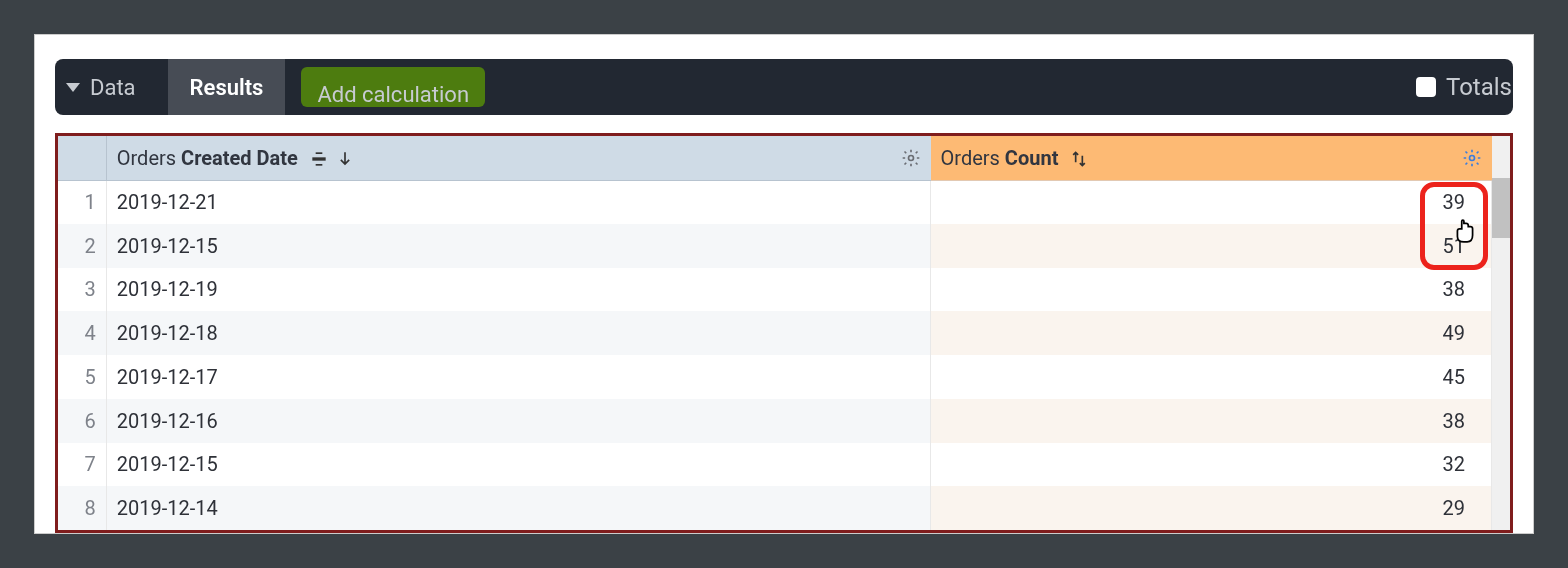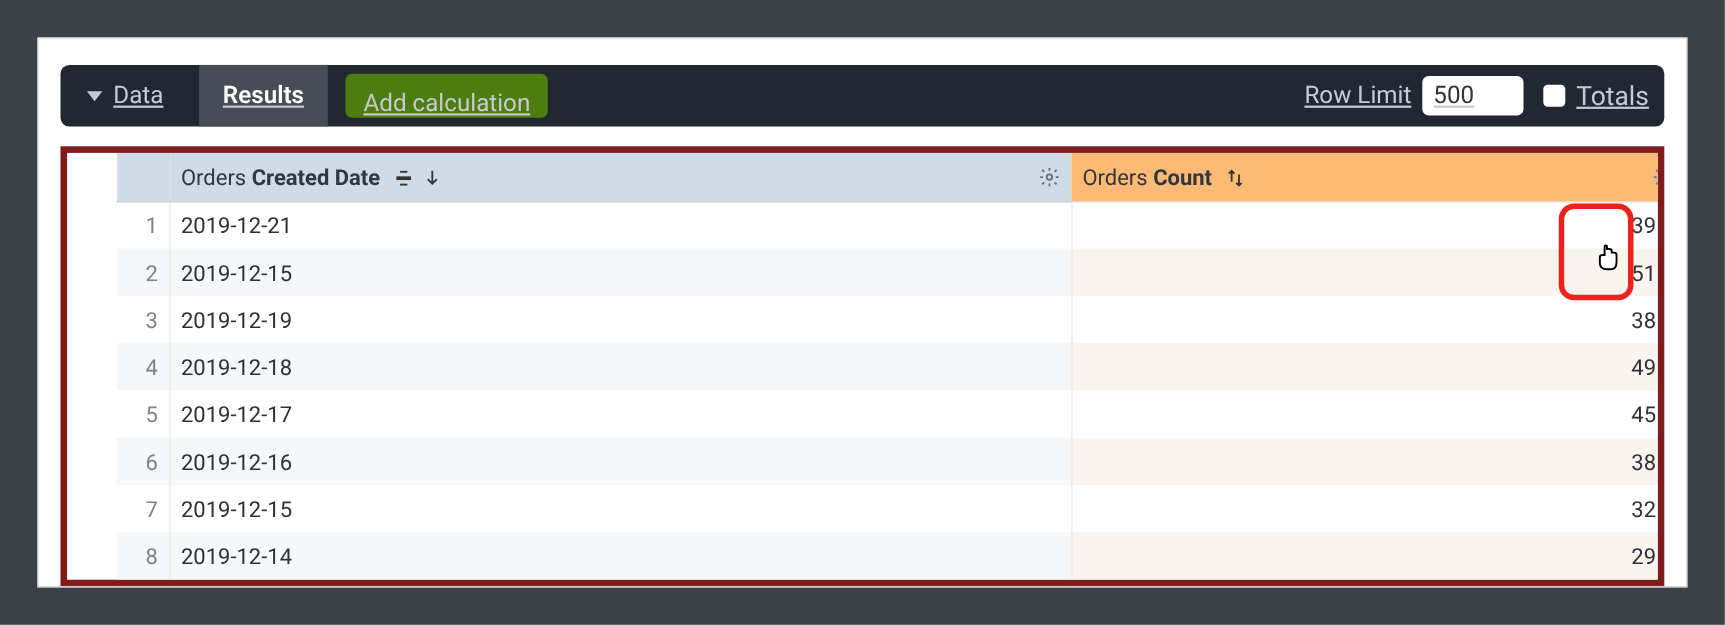--- a/index.html
+++ b/index.html
@@ -1,29 +1,29 @@
 <!DOCTYPE html>
 <html><head>
   <meta charset="utf-8">
   <style>
     * { box-sizing: border-box; margin: 0; padding: 0; font-family: -apple-system, BlinkMacSystemFont, "Segoe UI", Roboto, Helvetica, Arial, sans-serif; }
     body { background: #3b4146; width: 1568px; height: 568px; display: flex; align-items: center; justify-content: center; }
     .panel { background: #fff; width: 1500px; height: 500px; border: 1px solid #ccc; padding-top: 24px; overflow: hidden; display: flex; flex-direction: column; }
-    .toolbar { margin: 0 20px; height: 56px; background: #222832; border-radius: 8px; display: flex; align-items: center; color: #c7cbd1; font-size: 22px; padding: 0 14px; gap: 0; text-decoration: underline; }
+    .toolbar { margin: 0 20px; height: 56px; background: #222832; border-radius: 8px; display: flex; align-items: center; color: #c7cbd1; font-size: 22px; padding: 0 1px; gap: 0; }
     .tb-item { display: flex; align-items: center; height: 100%; padding: 0 22px; cursor: pointer; }
     .data-tab { padding-right: 32px; padding-left: 10px; }
     .results-tab { background: #474c55; color: #fff; font-weight: 600; }
     .addcalc { background: #4d7c0f; border-radius: 6px; height: 40px; padding: 0 16px; display: flex; align-items: flex-end; margin-left: 16px; }
     .spacer { flex: 1; }
     .rowlimit { display: flex; align-items: center; gap: 10px; font-size: 22px; margin-right: 18px; }
     .rowlimit input { width: 92px; height: 36px; border-radius: 6px; border: none; font-size: 22px; padding: 0 10px; color: #333; }
     .totals { display: flex; align-items: center; gap: 10px; font-size: 24px; }
     .checkbox { width: 20px; height: 20px; background: #fff; border-radius: 4px; border: 2px solid #fff; }
     .triangle-down { width: 0; height: 0; border-left: 7px solid transparent; border-right: 7px solid transparent; border-top: 9px solid #c7cbd1; margin-right: 10px; }
-    .table-wrap { margin: 18px 20px 0 20px; flex: 1; border: 6px solid #7f1d1d; display: flex; overflow: hidden; position: relative; padding-left: 45px; }
+    .table-wrap { margin: 18px 20px 0 20px; flex: 1; border: 3px solid #7f1d1d; display: flex; overflow: hidden; position: relative; }
     table { border-collapse: collapse; width: 1442px; table-layout: fixed; }
     th { height: 44px; font-size: 20px; font-weight: 400; text-align: left; padding: 0 10px; color: #313640; position: relative; }
     th.dim { background: #cfdbe6; width: 820px; border-bottom: 1px solid #b7c3cf; }
     th.meas { background: #fdba74; width: 558px; border-bottom: 1px solid #e2c9b3; }
     th.rownum-h { background: #cfdbe6; width: 48px; border-bottom: 1px solid #b7c3cf; border-right: 1px solid #b7c3cf; }
     th .gear { position: absolute; right: 10px; top: 12px; color: #6a6d73; }
     th .gear.meas-gear { color: #3b7ddd; }
     th .bold { font-weight: 700; }
     td { height: 42px; font-size: 20px; padding: 0 10px; color: #2e3138; border-right: 1px solid #e8e8e8; }
     td.rownum { text-align: right; color: #7e828a; width: 48px; }
@@ -49,24 +49,20 @@
       <span class="triangle-down"></span>
       <span>Data</span>
     </div>
     <div class="tb-item results-tab">
       <span>Results</span>
     </div>
     <div class="addcalc">
       <span>Add calculation</span>
     </div>
     <div class="spacer"></div>
-    <div class="rowlimit">
-      <span>Row Limit</span>
-      <input type="text" value="500" style="">
-    </div>
     <div class="totals">
       <span class="checkbox"></span>
       <span>Totals</span>
     </div>
   </div>
 
   <div class="table-wrap">
     <table>
       <thead>
         <tr>

